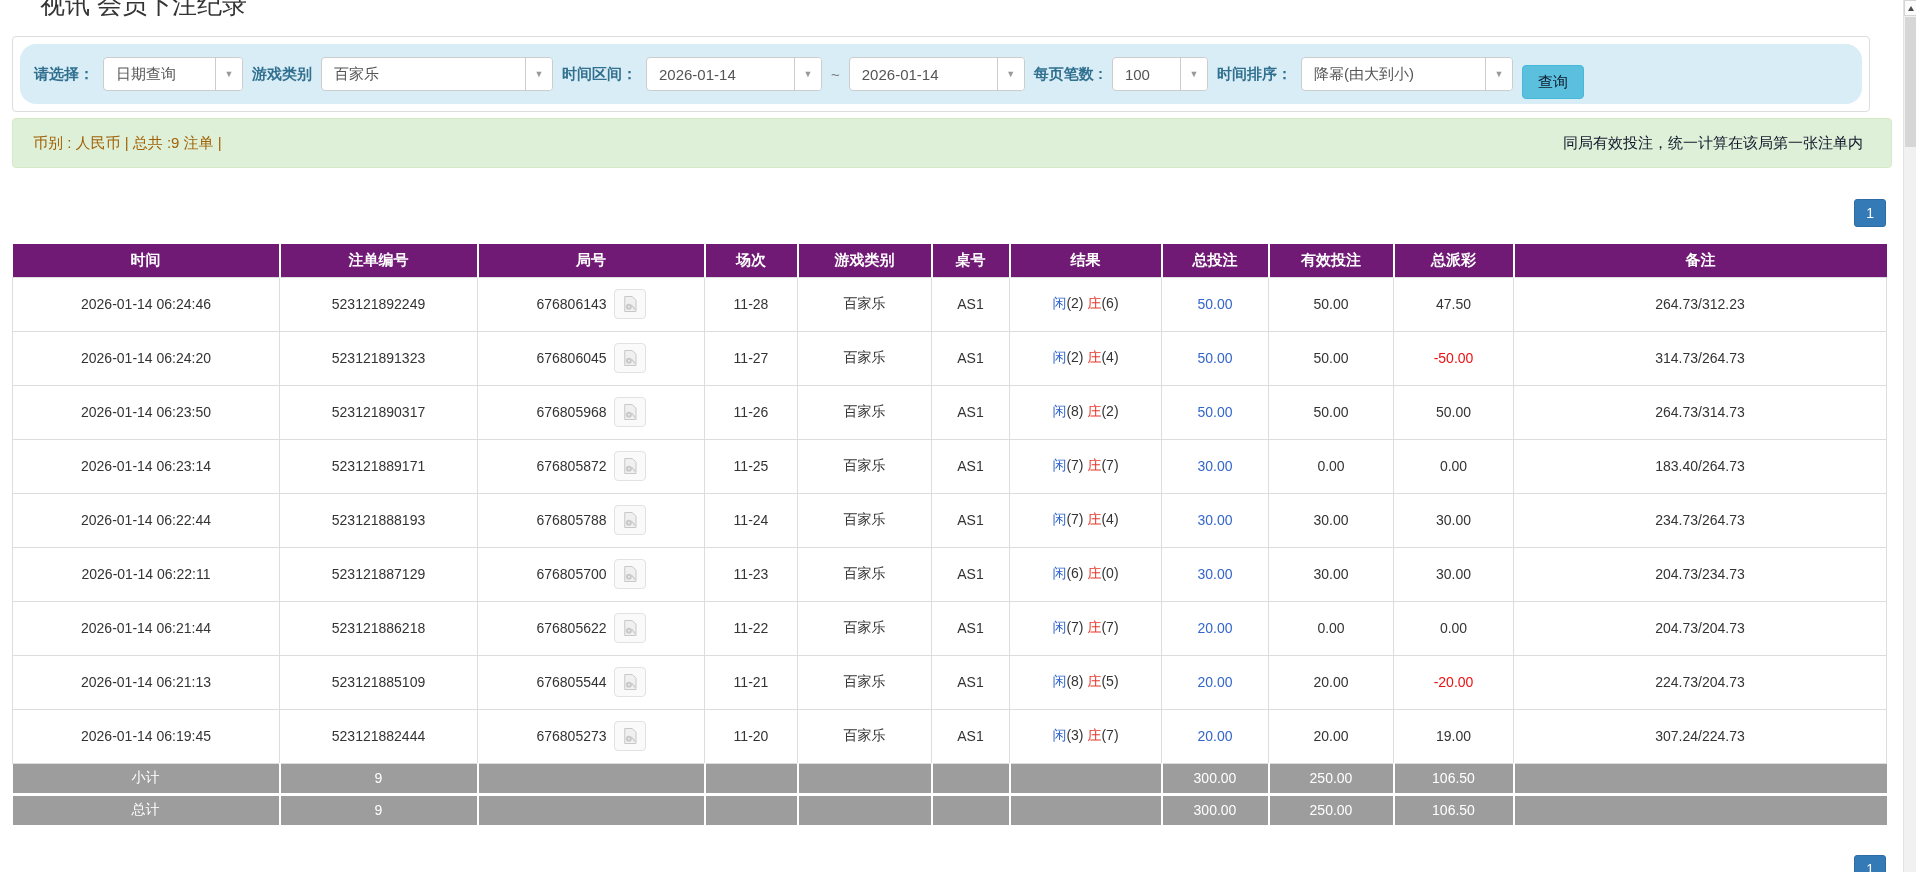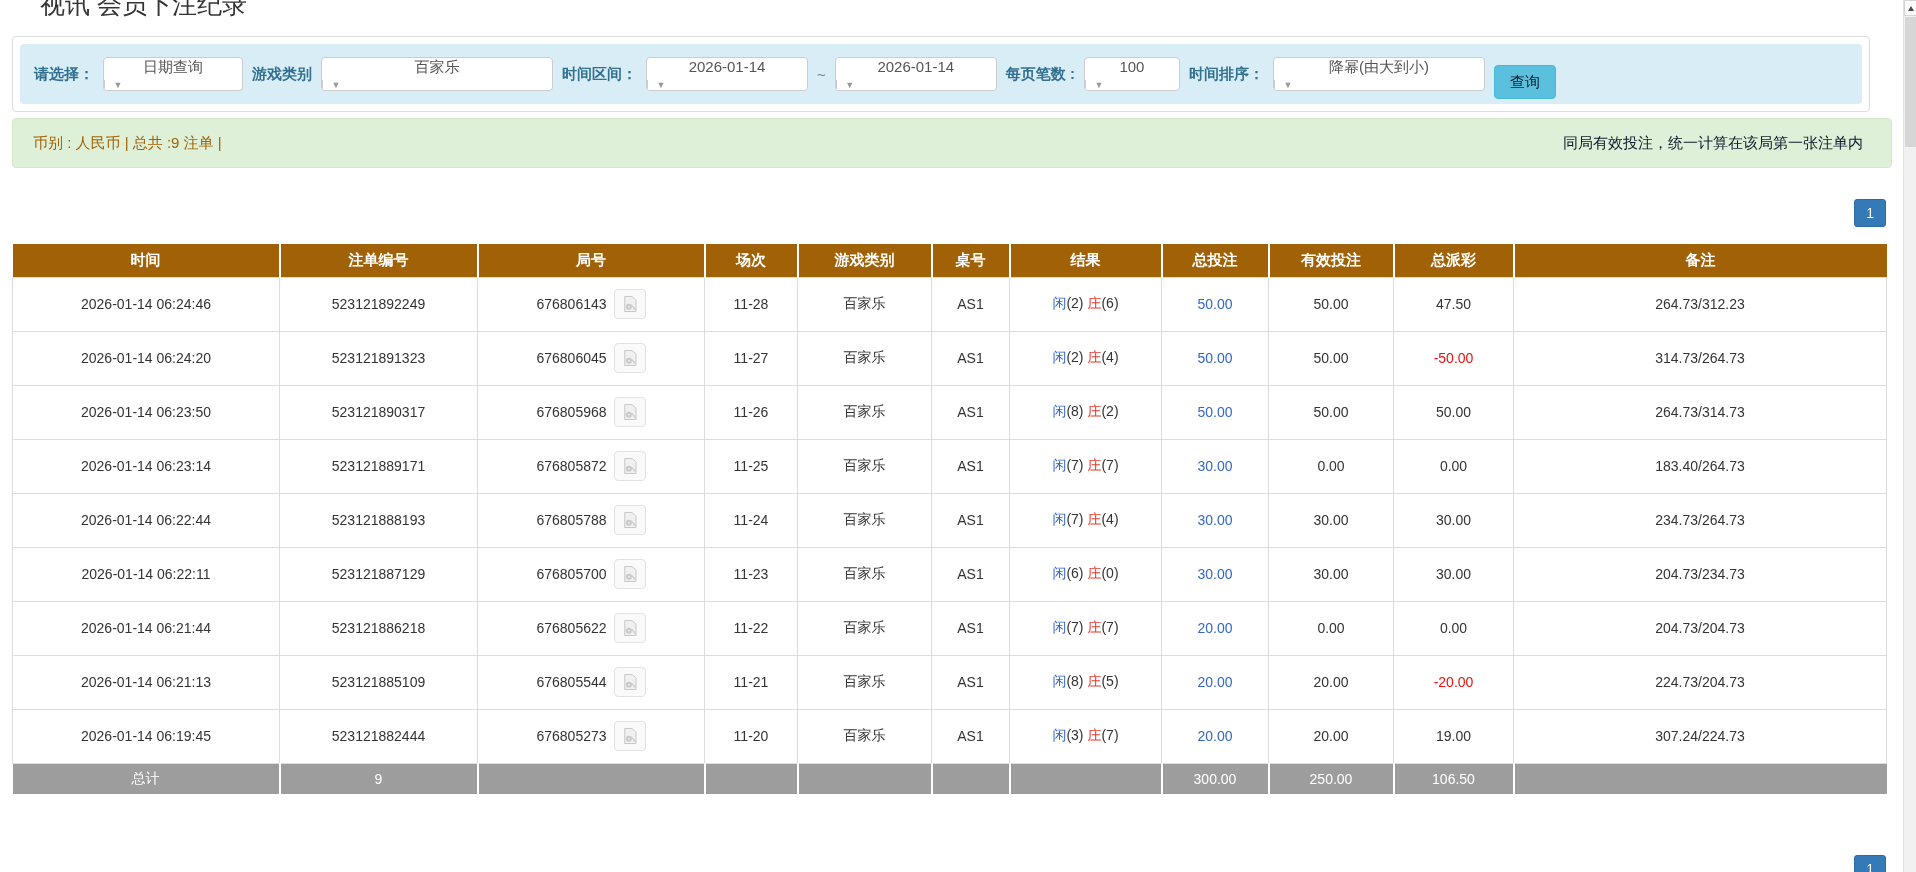--- a/index.html
+++ b/index.html
@@ -18,39 +18,39 @@
     white-space: nowrap; margin: 0;
   }
   
   #filter-panel {
     position: absolute; left: 12px; top: 36px;
     width: 1858px; height: 76px;
     background: #fff; border: 1px solid #ddd; border-radius: 4px;
     padding: 7px;
   }
   #filter-bar {
-    background: #d9edf7; border-radius: 4px;
+    background: #d9edf7; border-radius: 16px;
     height: 60px; display: flex; align-items: center;
     padding: 0 14px; gap: 9px; white-space: nowrap;
   }
   .f-label { color: #31708f; font-weight: bold; font-size: 15px; }
   .tilde { color: #777; font-size: 15px; }
   .select {
     height: 34px; background: #fff; border: 1px solid #ccc; border-radius: 4px;
-    display: inline-flex; align-items: center; overflow: hidden; cursor: pointer; flex-direction: column;
+    display: inline-flex; align-items: center; overflow: hidden; cursor: pointer;
   }
   .select .val { padding: 0 12px; font-size: 15px; color: #555; flex: 1; overflow: hidden; }
   .select .arr {
     width: 27px; align-self: stretch; border-left: 1px solid #ccc;
     display: flex; align-items: center; justify-content: center;
     color: #999; font-size: 9px; background: #fff;
   }
   .w-qtype { width: 140px; }
   .w-game  { width: 232px; }
-  .w-date  { width: 162px; }
+  .w-date  { width: 176px; }
   .w-size  { width: 96px; }
   .w-sort  { width: 212px; justify-content: space-between; }
   #search-button {
     height: 34px; padding: 0 15px;
     background: #5bc0de; border: 1px solid #46b8da; color: #0f172a;
     border-radius: 4px; font-size: 15px; cursor: pointer;
     font-family: inherit;
     margin-top: 16px;
   }
   
@@ -70,21 +70,21 @@
   .page-btn {
     display: inline-block; min-width: 30px;
     background: #337ab7; border: 1px solid #2e6da4; color: #fff;
     font-size: 14px; padding: 5px 11px; border-radius: 3px;
     text-align: center; cursor: pointer;
   }
   
   #table-wrap { position: absolute; left: 12px; top: 244px; width: 1874px; }
   table { border-collapse: collapse; width: 1874px; table-layout: fixed; }
   thead th {
-    background: #a16207; color: #fff; font-weight: bold;
+    background: #701a75; color: #fff; font-weight: bold;
     height: 33px; font-size: 15px;
     border-right: 2px solid #fff; text-align: center;
   }
   thead th:last-child { border-right: none; }
   tbody td {
     height: 54px; border: 1px solid #ddd; background: #fff;
     text-align: center; color: #333; font-size: 14px;
   }
   .player-txt { color: #3366cc; }
   .banker-txt { color: #e4392c; }
@@ -469,20 +469,33 @@
     </td>
     <td>
       <a class="bet-link">20.00</a>
     </td>
     <td>20.00</td>
     <td>19.00</td>
     <td>307.24/224.73</td>
   </tr>
       </tbody>
     <tfoot>
+      <tr class="subtotal">
+        <td>小计</td>
+        <td>9</td>
+        <td></td>
+        <td></td>
+        <td></td>
+        <td></td>
+        <td></td>
+        <td>300.00</td>
+        <td>250.00</td>
+        <td>106.50</td>
+        <td></td>
+      </tr>
       <tr>
         <td>总计</td>
         <td>9</td>
         <td></td>
         <td></td>
         <td></td>
         <td></td>
         <td></td>
         <td>300.00</td>
         <td>250.00</td>

